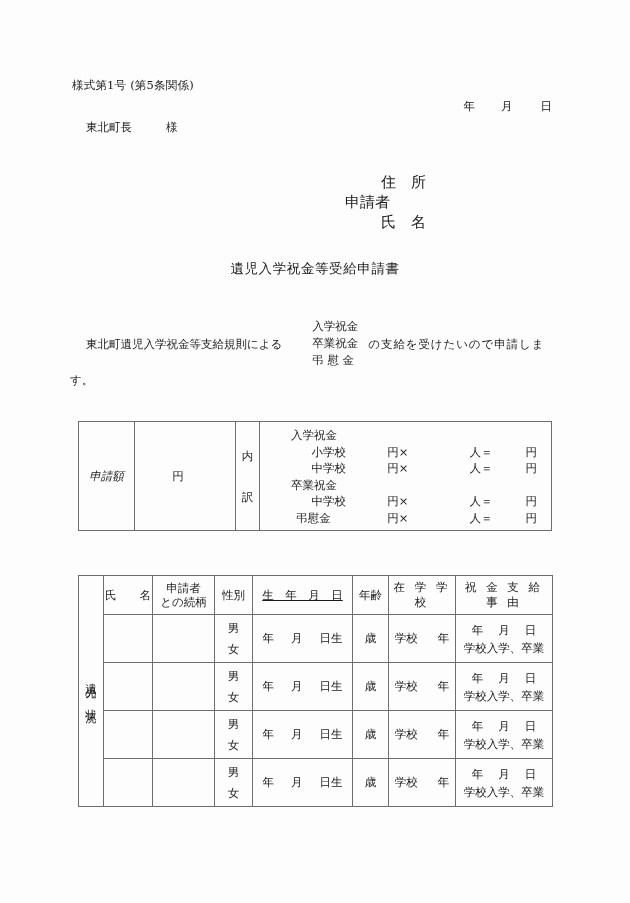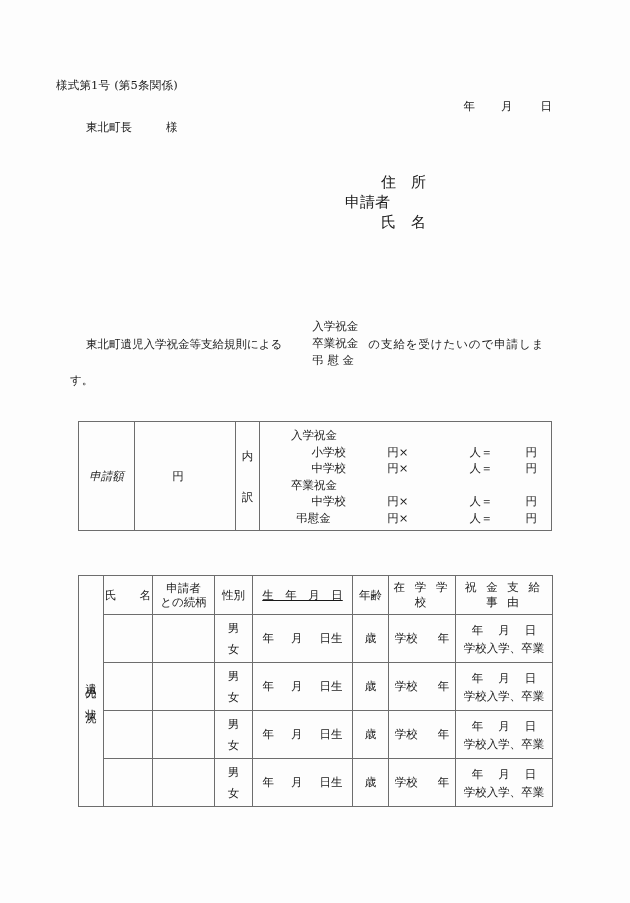--- a/index.html
+++ b/index.html
@@ -17,21 +17,21 @@
     height: 903px;
     background: #fdfdfd;
     overflow: hidden;
   }
 
   
   .abs { position: absolute; }
   .nowrap { white-space: nowrap; }
 
   .form-no {
-    left: 56px; top: 78px;
+    left: 72px; top: 78px;
     font-size: 11.5px;
     letter-spacing: 0.2px;
   }
   .date-line {
     left: 0; top: 99px;
     width: 552px;
     text-align: right;
     font-size: 11.5px;
   }
   .date-line span.seg { display: inline-block; }
@@ -196,20 +196,21 @@
   <div class="abs addressee nowrap">
     <span>東北町長</span><span class="sama">様</span>
   </div>
 
   <div class="abs applicant">
     <div class="row row-indent">住　所</div>
     <div class="row">申請者</div>
     <div class="row row-indent">氏　名</div>
   </div>
 
+  <div class="abs doc-title nowrap">遺児入学祝金等受給申請書</div>
 
   <div class="abs body-para">
     <div class="para-main">
       <span class="para-lead">東北町遺児入学祝金等支給規則による</span>
       <span class="para-stack">
         <div>入学祝金</div>
         <div>卒業祝金</div>
         <div>弔 慰 金</div>
       </span>
       <span class="para-tail">の支給を受けたいので申請しま</span>

